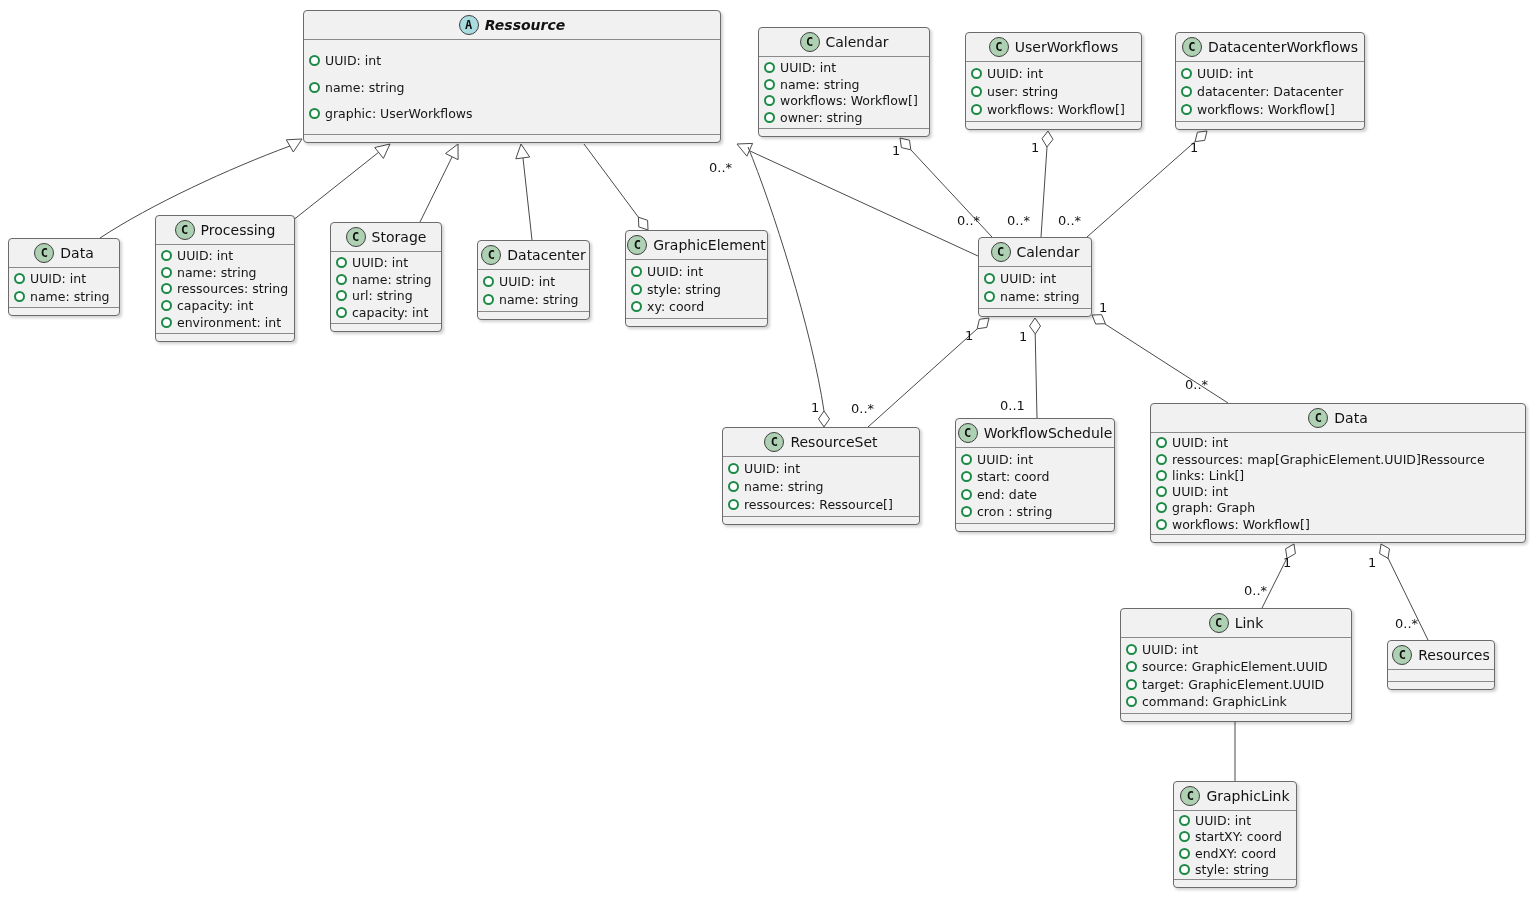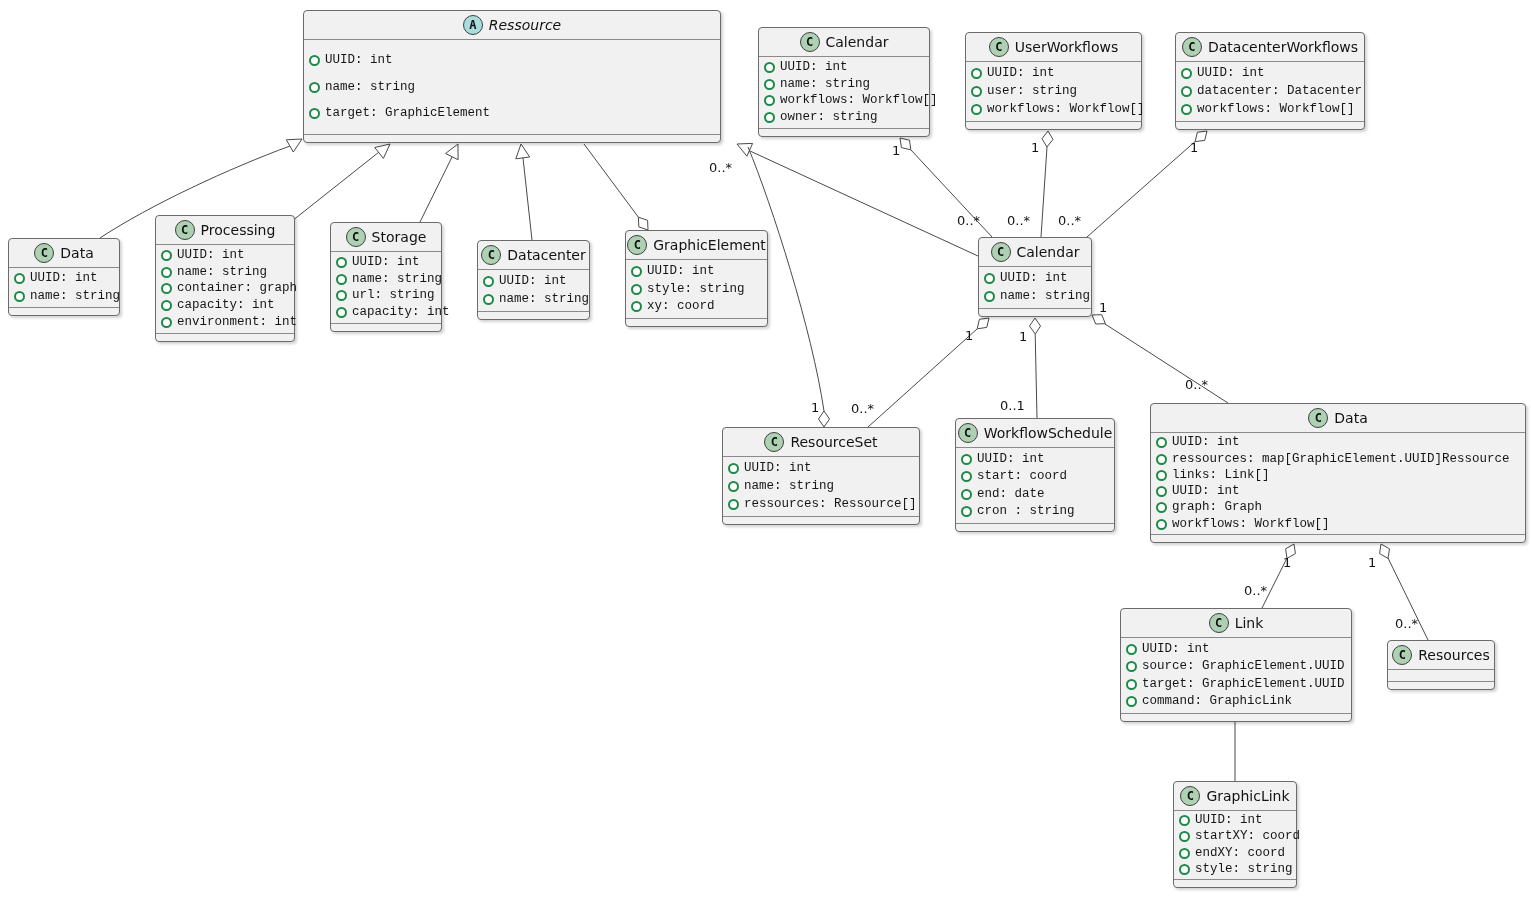--- a/index.html
+++ b/index.html
@@ -7,28 +7,28 @@
           font-family:"DejaVu Sans","Liberation Sans",sans-serif;color:#131313;}
   svg.edges{position:absolute;left:0;top:0;width:1531px;height:900px;}
   svg.edges path, svg.edges line{stroke:#4a4a4a;stroke-width:1;fill:none;}
   svg.edges polygon{stroke:#4a4a4a;stroke-width:1;fill:#ffffff;}
 
   .uml-class{position:absolute;background:#f1f1f1;border:1px solid #6b6b6b;border-radius:4px;
              box-shadow:2px 2px 3px rgba(0,0,0,0.18);display:flex;flex-direction:column;box-sizing:border-box;}
   .uml-title{display:flex;align-items:center;justify-content:center;gap:6px;height:28px;flex:none;
              border-bottom:1px solid #8a8a8a;font-size:14px;padding:0 6px;white-space:nowrap;}
   .uml-title .cname{color:#121212;}
-  .uml-title .cname.abstract{font-style:italic;}
+  .uml-title .cname.abstract{font-style:italic;font-weight:bold;}
   .spot{width:18px;height:18px;border-radius:50%;border:1px solid #3f3f3f;flex:none;
         display:flex;align-items:center;justify-content:center;
         font-family:"DejaVu Sans Mono","Liberation Mono",monospace;font-weight:bold;font-size:12px;color:#101010;}
   .spot.cls{background:#ADD1B2;}
   .spot.abs{background:#A9DCDF;}
   .uml-attrs{flex:1;display:flex;flex-direction:column;justify-content:space-evenly;
-             padding:1px 6px 1px 4px;border-bottom:1px solid #8a8a8a;min-height:6px;font-family:Liberation Mono, monospace;}
+             padding:1px 6px 1px 4px;border-bottom:1px solid #8a8a8a;min-height:6px;}
   .attr{display:flex;align-items:center;gap:5px;font-size:12.5px;line-height:15px;white-space:nowrap;color:#161616;}
   .vis{width:7px;height:7px;border:2px solid #1d8a47;border-radius:50%;background:#ffffff;flex:none;margin-left:1px;}
   .uml-methods{height:7px;flex:none;}
 
   .mult{position:absolute;font-size:13px;color:#141414;line-height:13px;}
 
   
   #c-ressource{left:303px;top:10px;width:418px;height:133px}
   #c-data{left:8px;top:238px;width:112px;height:78px}
   #c-processing{left:155px;top:215px;width:140px;height:127px}
@@ -147,21 +147,21 @@
         <div class="attr">
           <span class="vis"></span>
           <span>UUID: int</span>
         </div>
         <div class="attr">
           <span class="vis"></span>
           <span>name: string</span>
         </div>
         <div class="attr">
           <span class="vis"></span>
-          <span>target: GraphicElement</span>
+          <span>graphic: UserWorkflows</span>
         </div>
       </div>
     <div class="uml-methods"></div>
   </div>
 
   <div class="uml-class" id="c-data">
     <div class="uml-title">
       <span class="spot cls">C</span>
       <span class="cname">Data</span>
     </div>
@@ -187,21 +187,21 @@
         <div class="attr">
           <span class="vis"></span>
           <span>UUID: int</span>
         </div>
         <div class="attr">
           <span class="vis"></span>
           <span>name: string</span>
         </div>
         <div class="attr">
           <span class="vis"></span>
-          <span>container: graph</span>
+          <span>ressources: string</span>
         </div>
         <div class="attr">
           <span class="vis"></span>
           <span>capacity: int</span>
         </div>
         <div class="attr">
           <span class="vis"></span>
           <span>environment: int</span>
         </div>
       </div>

